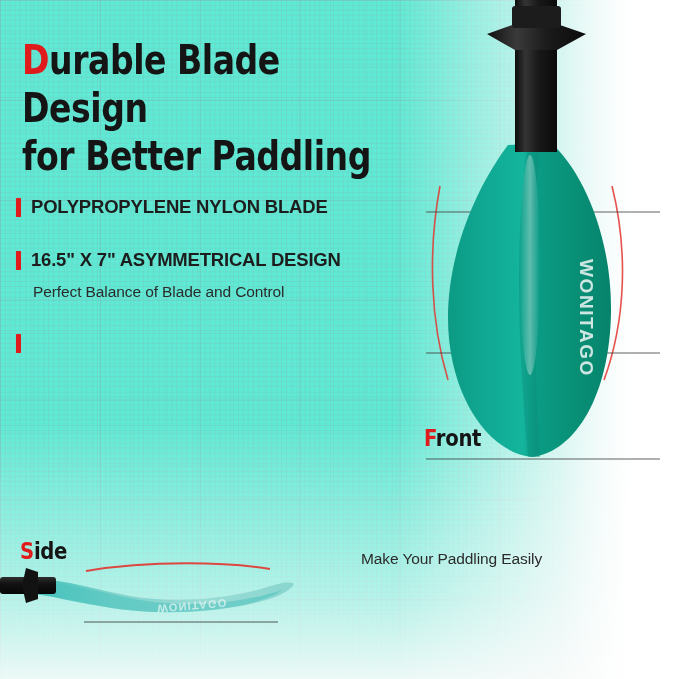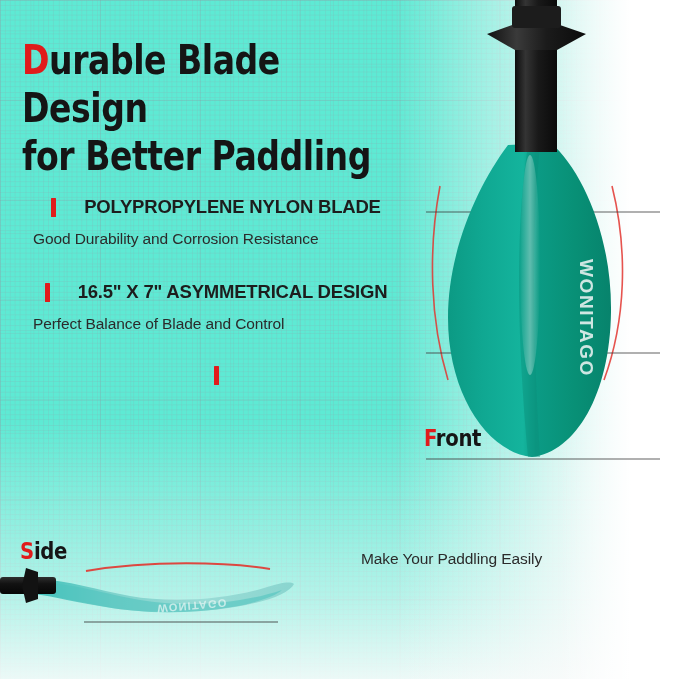--- a/index.html
+++ b/index.html
@@ -86,22 +86,21 @@
     position: absolute;
     left: 16px;
     top: 196px;
     width: 400px;
   }
   .feature { margin-bottom: 31px; }
   .feature:last-child { margin-bottom: 0; }
   .feat-head {
     display: flex;
     align-items: center;
-    gap: 28px;
-    justify-content: center;
+    gap: 10px;
   }
   .bullet-bar {
     width: 5px;
     height: 19px;
     background: #e01b1b;
     flex: 0 0 auto;
     border-radius: 0.5px;
   }
   .feat-title {
     font-size: 18.5px;
@@ -195,21 +194,20 @@
     <span class="line2">for Better Paddling</span>
   </div>
 
   <div class="features">
 
     <div class="feature">
       <div class="feat-head">
         <span class="bullet-bar"></span>
         <span class="feat-title">POLYPROPYLENE NYLON BLADE</span>
       </div>
-      <div class="feat-sub">Good Durability and Corrosion Resistance</div>
     </div>
 
     <div class="feature">
       <div class="feat-head">
         <span class="bullet-bar"></span>
         <span class="feat-title">16.5" X 7" ASYMMETRICAL DESIGN</span>
       </div>
       <div class="feat-sub">Perfect Balance of Blade and Control</div>
     </div>
 

